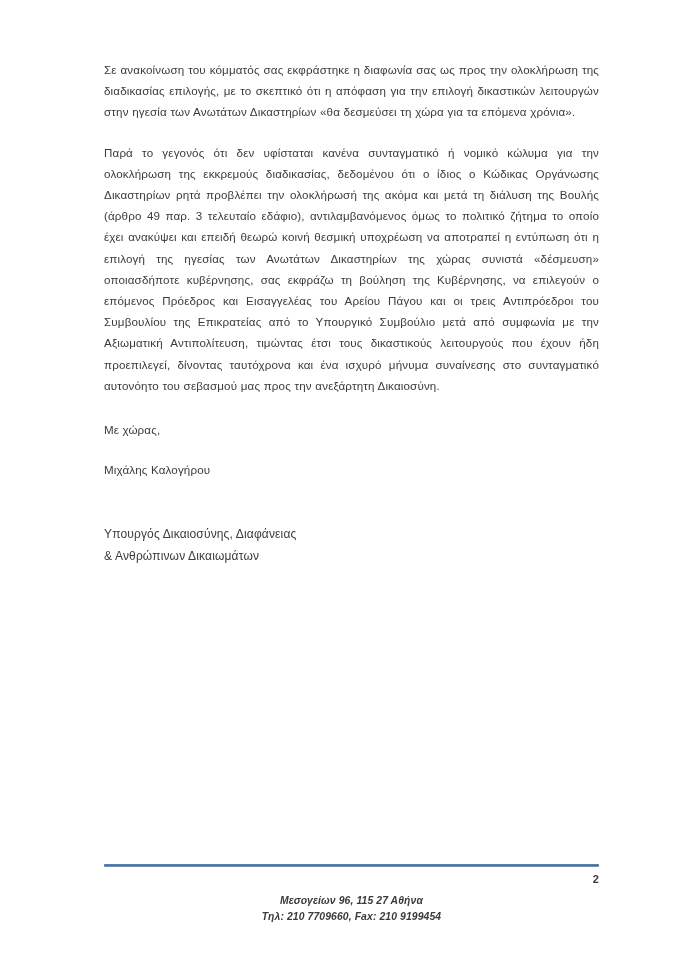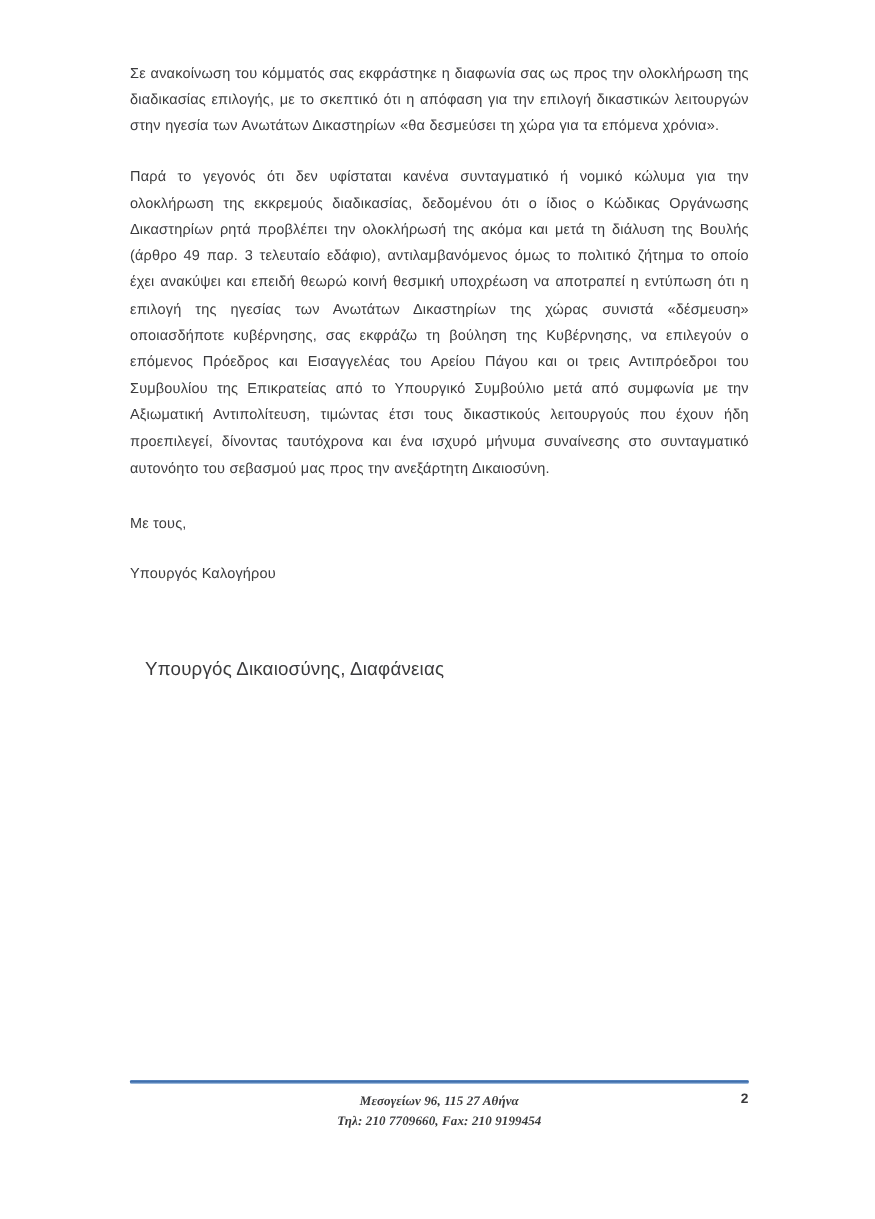--- a/index.html
+++ b/index.html
@@ -19,21 +19,21 @@
   .page {
     position: absolute;
     inset: 0;
     background: #ffffff;
   }
 
   
   .content {
     position: absolute;
     left: 104px;
-    top: 48px;
+    top: 59px;
     width: 495px;
   }
 
   .para {
     margin: 0 0 19px 0;
     font-size: 11.6px;
     line-height: 21.2px;
     color: #3b3b3d;
     text-align: justify;
     text-justify: inter-word;
@@ -54,23 +54,23 @@
   .signature-name {
     margin: 0;
     padding-top: 19px;
     font-size: 11.6px;
     line-height: 21.2px;
     color: #3b3b3d;
     letter-spacing: 0.15px;
   }
 
   .title-block {
-    margin: 12px;
+    margin: 0;
     padding-top: 44px;
-    font-size: 15px;
+    font-size: 12px;
     line-height: 21.2px;
     color: #3b3b3d;
     letter-spacing: 0.15px;
   }
   .title-block .tline { display: block; }
 
   
   .footer {
     position: absolute;
     left: 104px;
@@ -86,23 +86,22 @@
   .page-number {
     position: absolute;
     right: 0;
     top: 9px;
     font-size: 11px;
     font-weight: bold;
     color: #3b3b3d;
     letter-spacing: 0.2px;
   }
   .footer-lines {
-    padding-top: 7px;
+    padding-top: 26px;
     text-align: center;
-    font-family: Liberation Serif, serif;
   }
   .footer-lines .fline {
     display: block;
     font-size: 10.4px;
     line-height: 15.6px;
     font-style: italic;
     font-weight: bold;
     color: #3b3b3d;
     letter-spacing: 0.1px;
   }
@@ -111,26 +110,27 @@
 <body>
 
 <div class="page">
 
   <div class="content">
 
     <p class="para">Σε ανακοίνωση του κόμματός σας εκφράστηκε η διαφωνία σας ως προς την ολοκλήρωση της διαδικασίας επιλογής, με το σκεπτικό ότι η απόφαση για την επιλογή δικαστικών λειτουργών στην ηγεσία των Ανωτάτων Δικαστηρίων «θα δεσμεύσει τη χώρα για τα επόμενα χρόνια».</p>
 
     <p class="para">Παρά το γεγονός ότι δεν υφίσταται κανένα συνταγματικό ή νομικό κώλυμα για την ολοκλήρωση της εκκρεμούς διαδικασίας, δεδομένου ότι ο ίδιος ο Κώδικας Οργάνωσης Δικαστηρίων ρητά προβλέπει την ολοκλήρωσή της ακόμα και μετά τη διάλυση της Βουλής (άρθρο 49 παρ. 3 τελευταίο εδάφιο), αντιλαμβανόμενος όμως το πολιτικό ζήτημα το οποίο έχει ανακύψει και επειδή θεωρώ κοινή θεσμική υποχρέωση να αποτραπεί η εντύπωση ότι η επιλογή της ηγεσίας των Ανωτάτων Δικαστηρίων της χώρας συνιστά «δέσμευση» οποιασδήποτε κυβέρνησης, σας εκφράζω τη βούληση της Κυβέρνησης, να επιλεγούν ο επόμενος Πρόεδρος και Εισαγγελέας του Αρείου Πάγου και οι τρεις Αντιπρόεδροι του Συμβουλίου της Επικρατείας από το Υπουργικό Συμβούλιο μετά από συμφωνία με την Αξιωματική Αντιπολίτευση, τιμώντας έτσι τους δικαστικούς λειτουργούς που έχουν ήδη προεπιλεγεί, δίνοντας ταυτόχρονα και ένα ισχυρό μήνυμα συναίνεσης στο συνταγματικό αυτονόητο του σεβασμού μας προς την ανεξάρτητη Δικαιοσύνη.</p>
 
-    <p class="closing">Με τους,</p>
+    <p class="closing">Με χώρας,</p>
 
-    <p class="signature-name">Υπουργός Καλογήρου</p>
+    <p class="signature-name">Μιχάλης Καλογήρου</p>
 
     <p class="title-block">
       <span class="tline">Υπουργός Δικαιοσύνης, Διαφάνειας</span>
+      <span class="tline">&amp; Ανθρώπινων Δικαιωμάτων</span>
     </p>
 
   </div>
 
   <div class="footer">
 
     <div class="footer-rule"></div>
 
     <div class="page-number">2</div>
 

